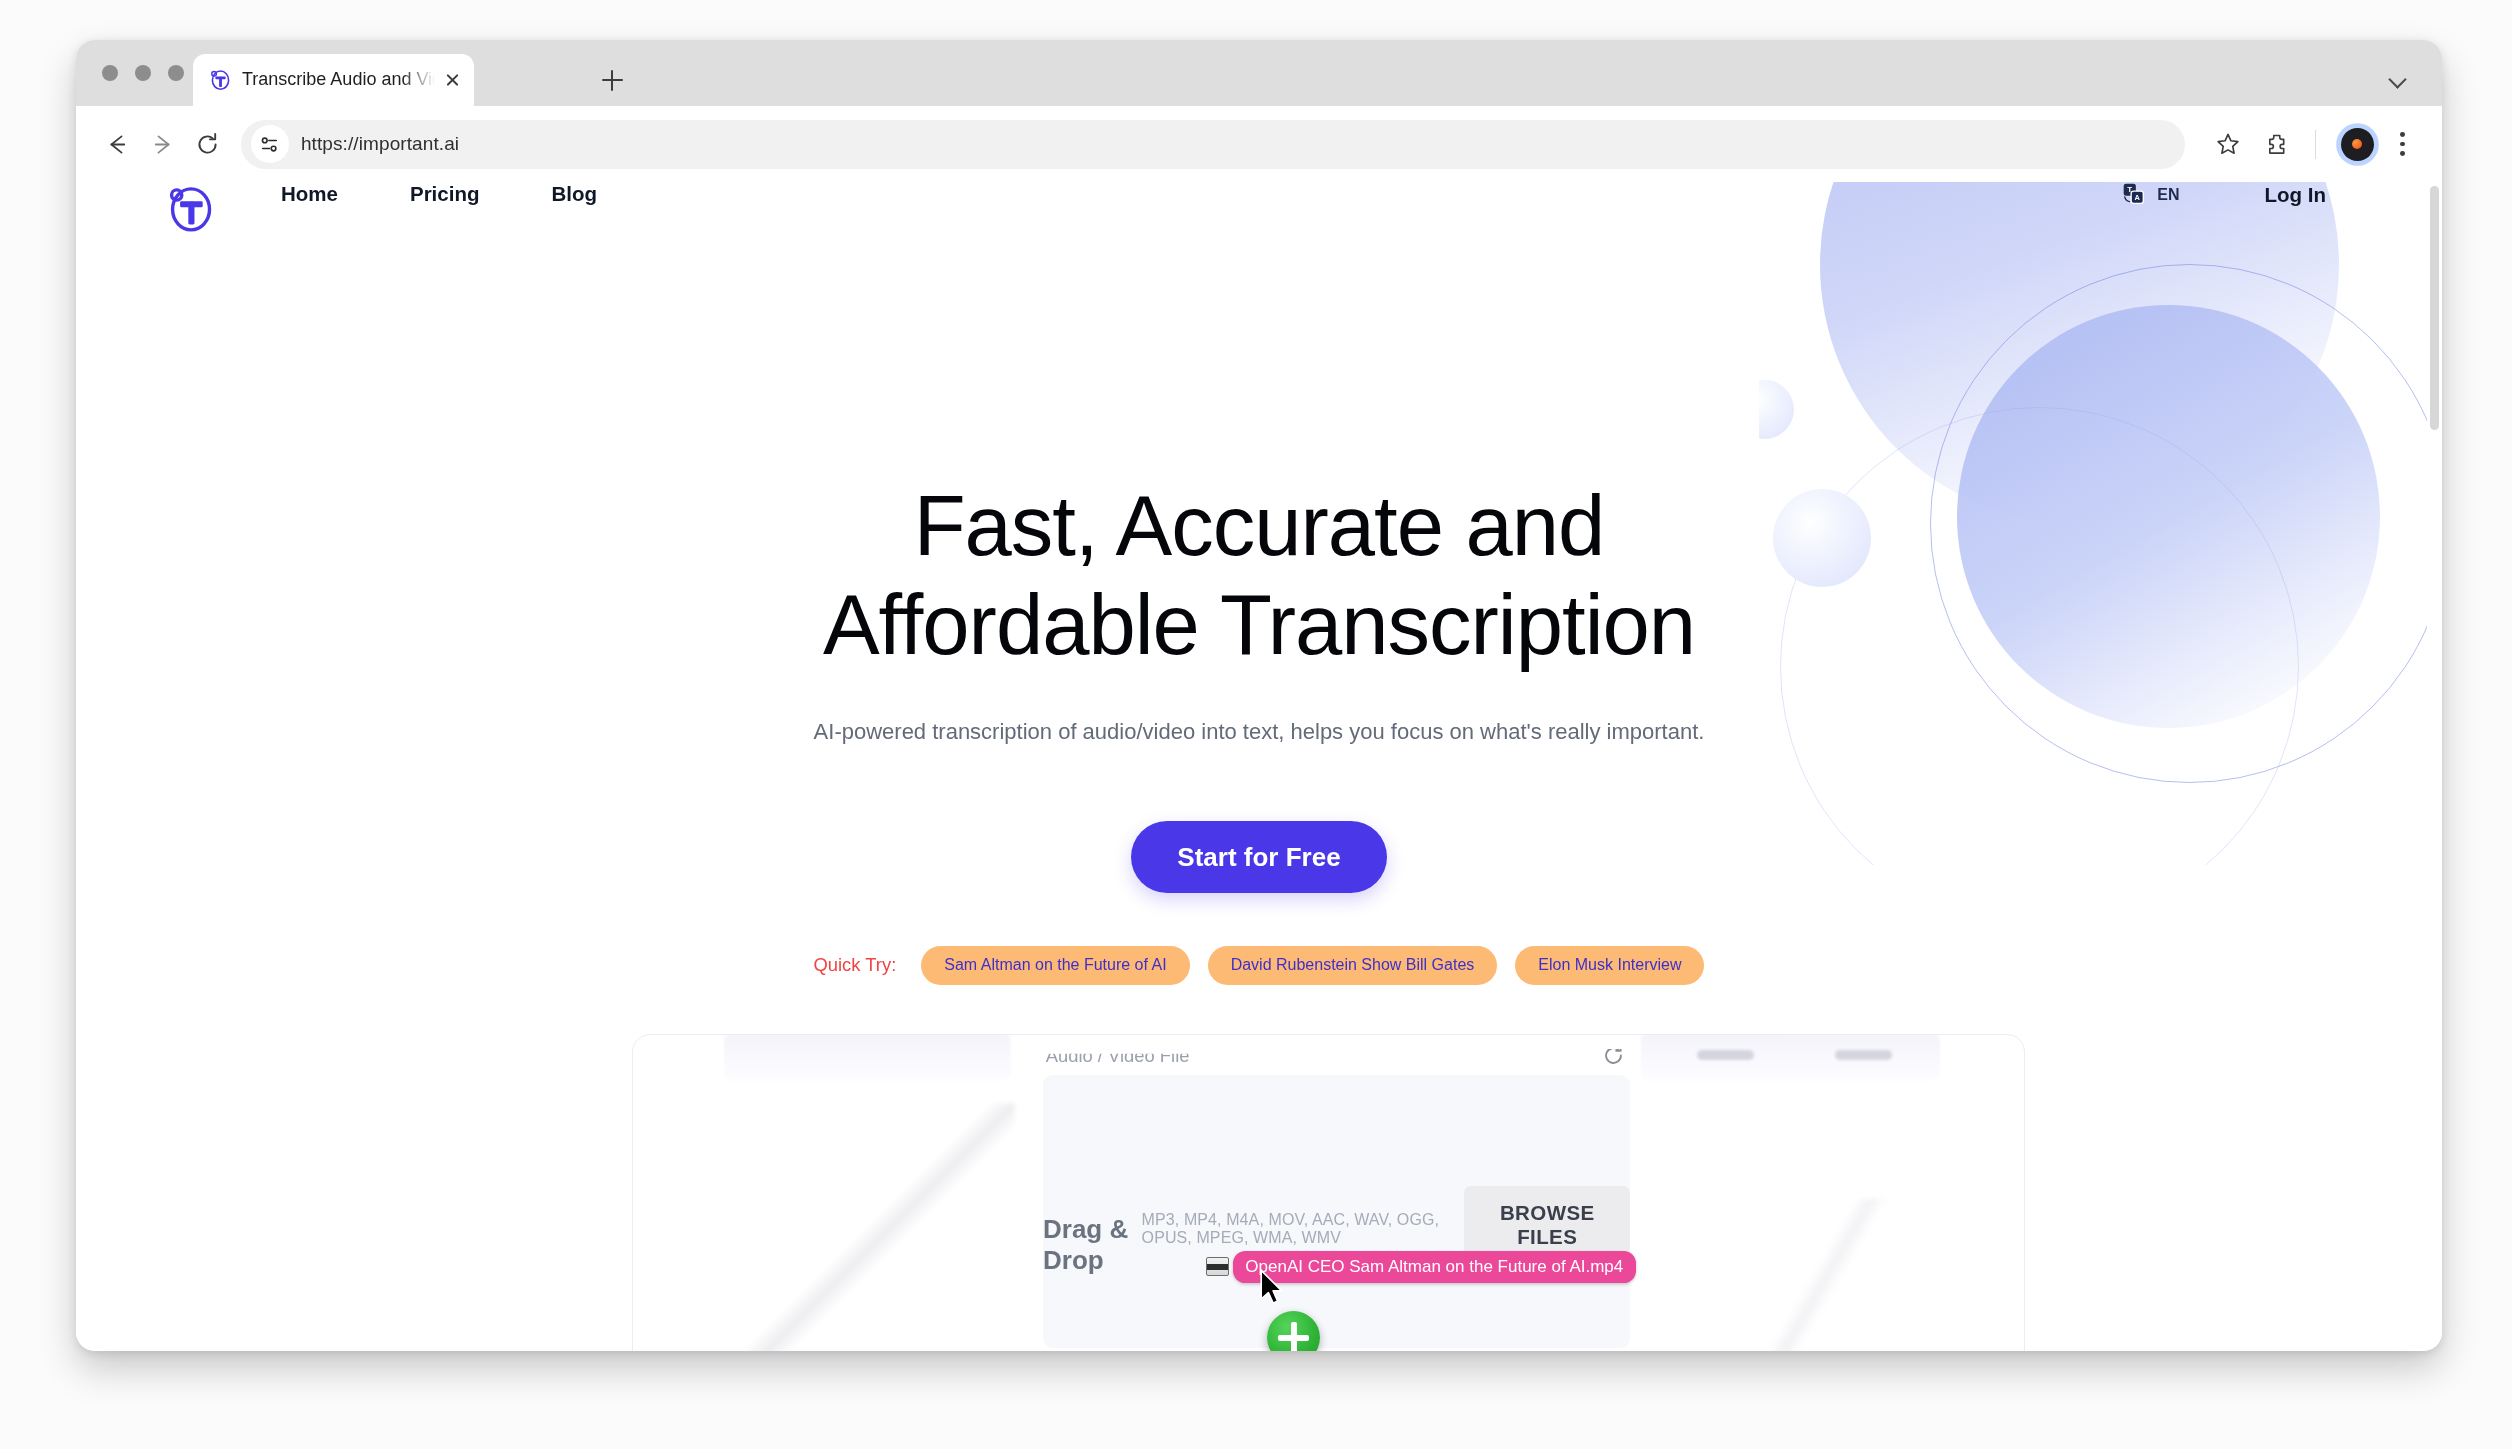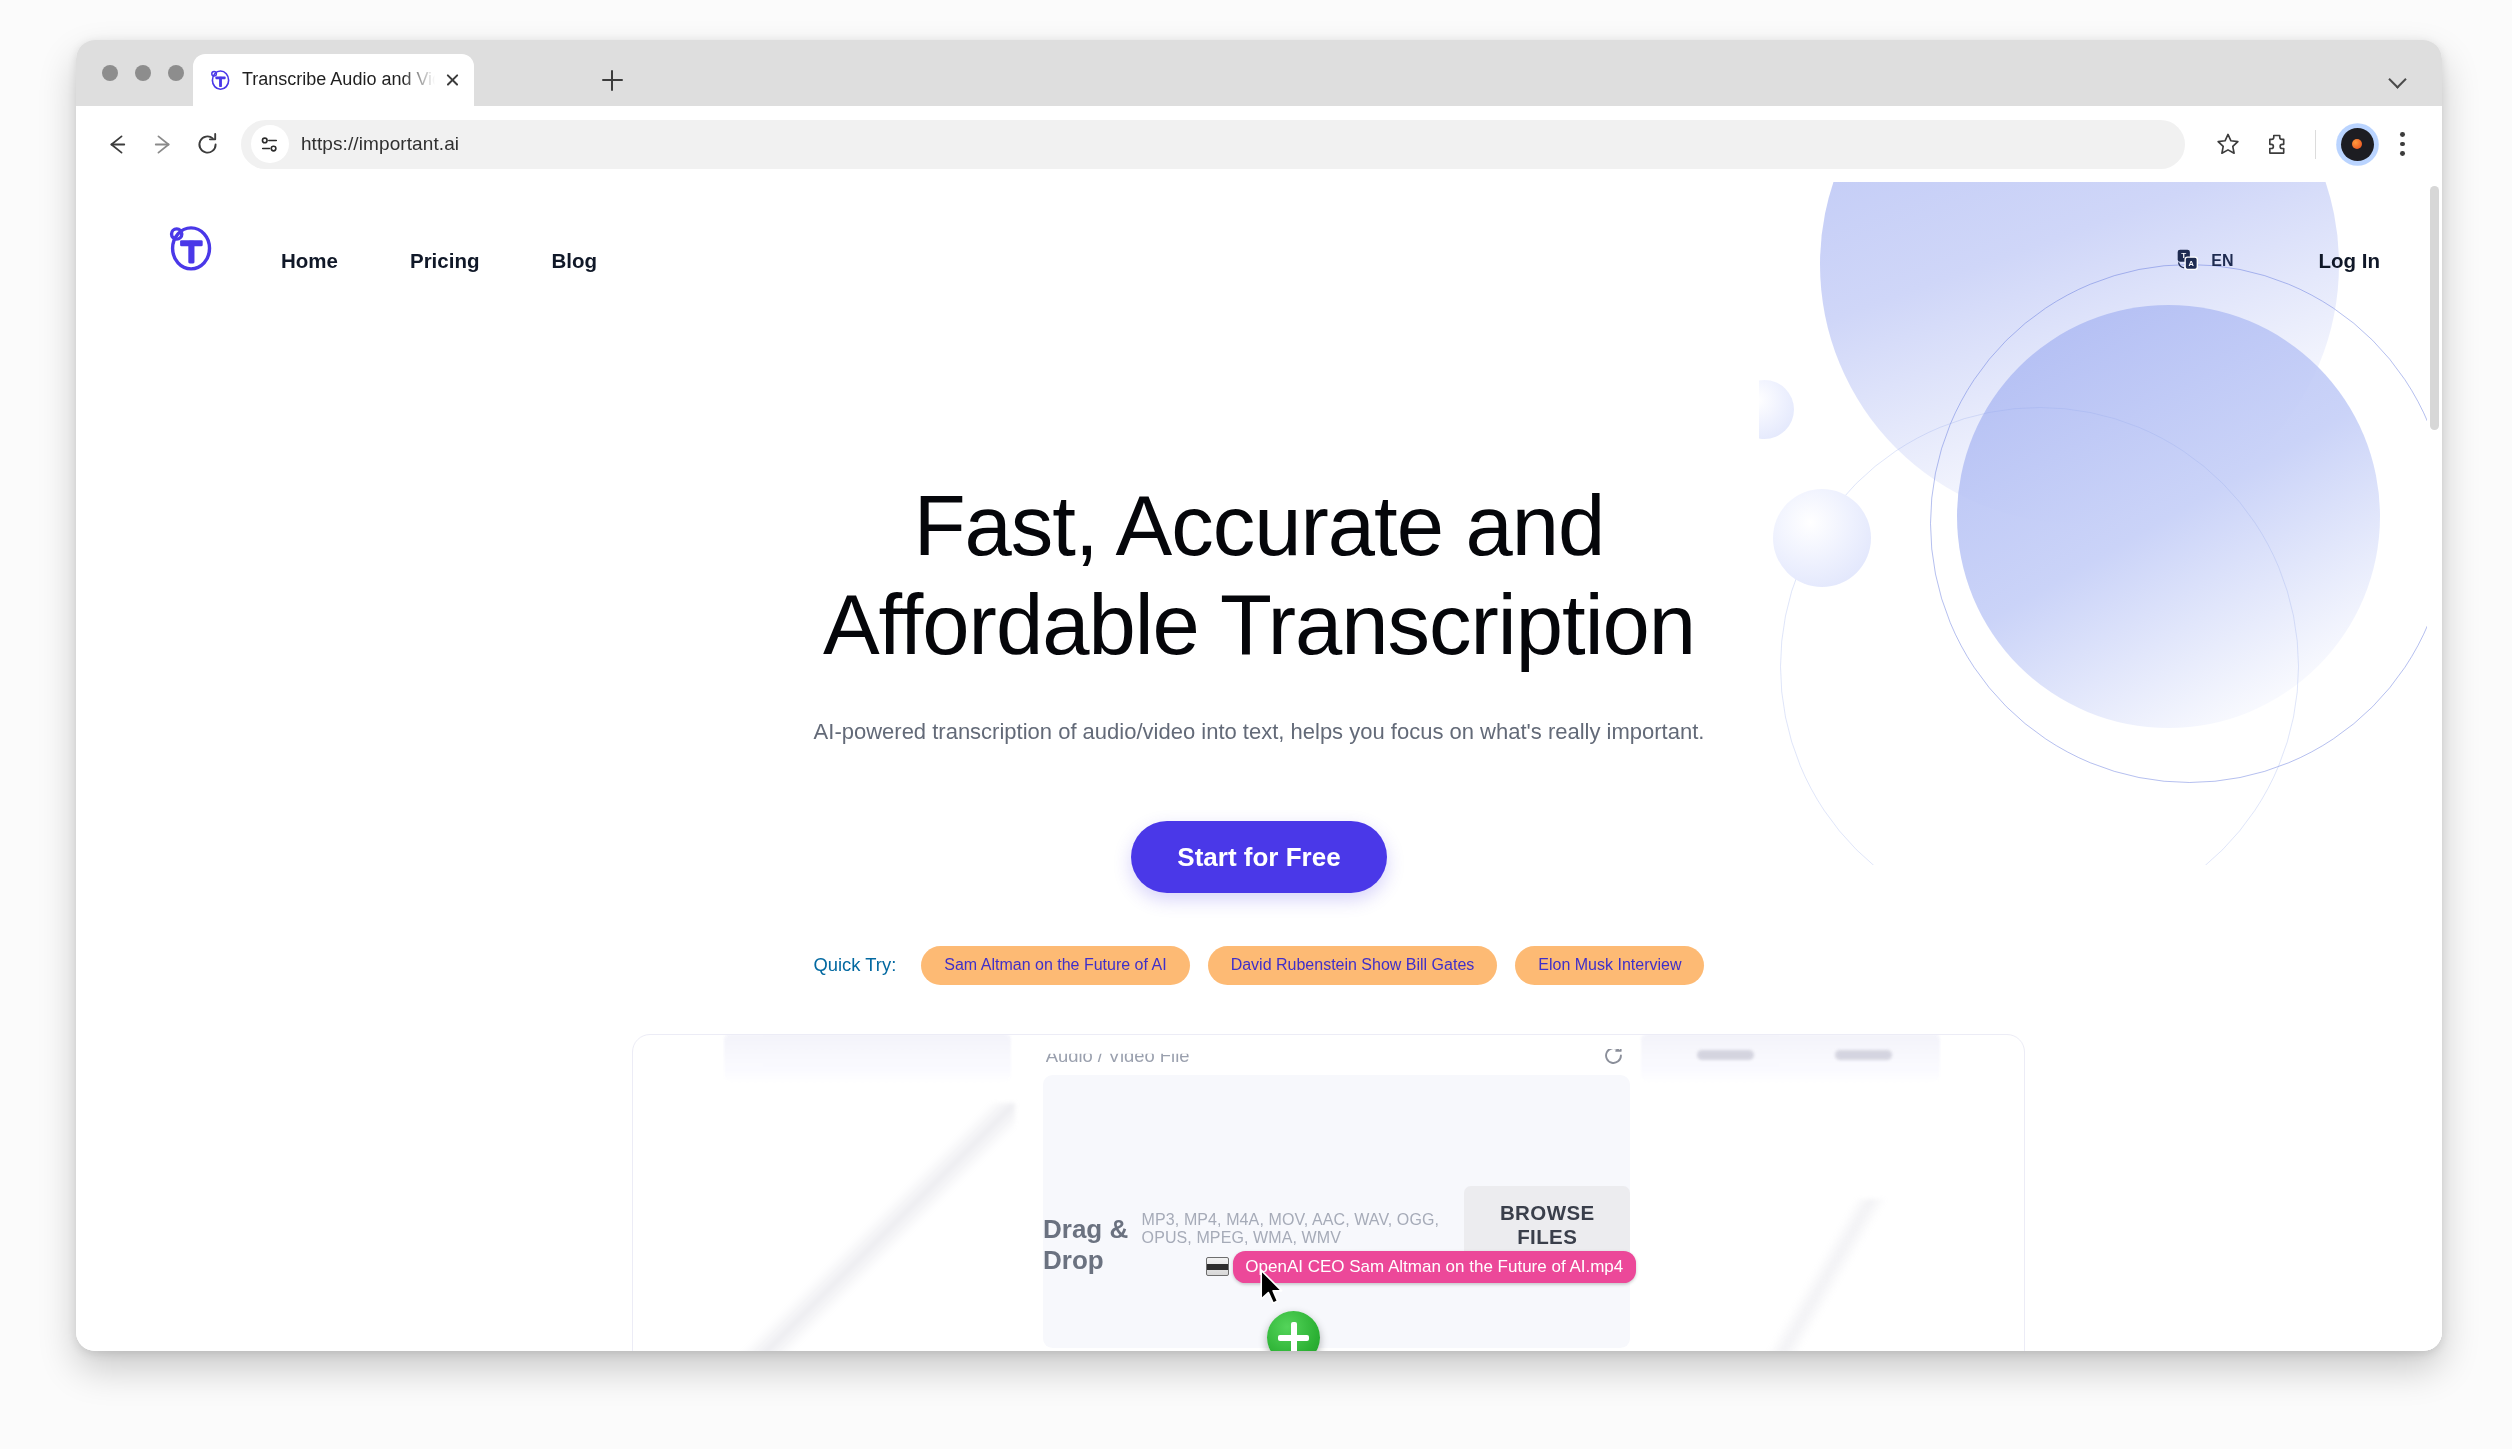--- a/index.html
+++ b/index.html
@@ -202,22 +202,22 @@
   }
   #bubble-2 {
     left: 13.7px; top: 307px; width: 98px; height: 98px;
     background: radial-gradient(circle at 38% 34%, #ffffff 0%, #eef1fe 46%, #dbe1fb 100%);
   }
 
   
   #site-header {
     position: absolute; left: 0; top: 0;
     width: 100%; height: 91px;
-    display: flex; align-items: flex-end;
-    padding: 0 62px 0 87px;
+    display: flex; align-items: flex-start;
+    padding: 0 116px 0 87px;
     z-index: 5;
   }
   #site-logo { width: 52px; height: 52px; flex: 0 0 52px; }
   #site-nav {
     display: flex; align-items: center; gap: 72px;
     margin-left: 66px;
   }
   .site-nav-link {
     font-size: 20.5px; font-weight: bold; color: #101828;
     white-space: nowrap;
@@ -259,21 +259,21 @@
     border-radius: 41px;
     border: none;
     font-family: inherit;
     box-shadow: 0 6.8px 18px rgba(74,56,232,0.22);
   }
   #quick-try-row {
     margin-top: 53px;
     display: flex; align-items: center; justify-content: center;
     gap: 18px;
   }
-  #quick-try-label { font-size: 18.4px; color: #0369a1; margin-right: 7px; }
+  #quick-try-label { font-size: 18.4px; color: #ef4444; margin-right: 7px; }
   .quick-try-chip {
     background: #fdba74;
     color: #3f2fc9;
     font-size: 16px;
     padding: 10.2px 23px;
     border-radius: 22px;
     white-space: nowrap;
   }
 
   

